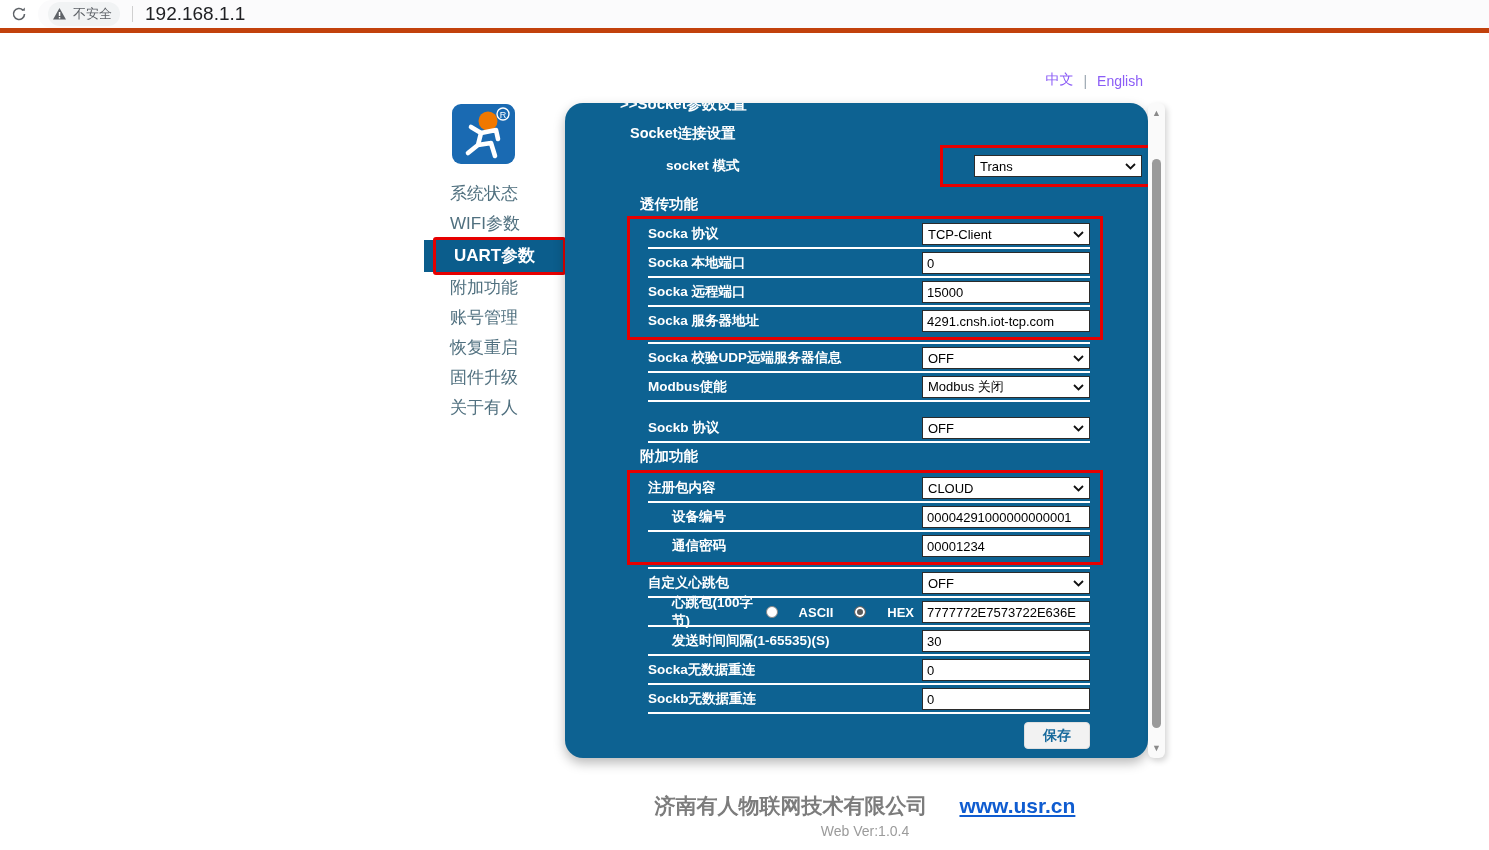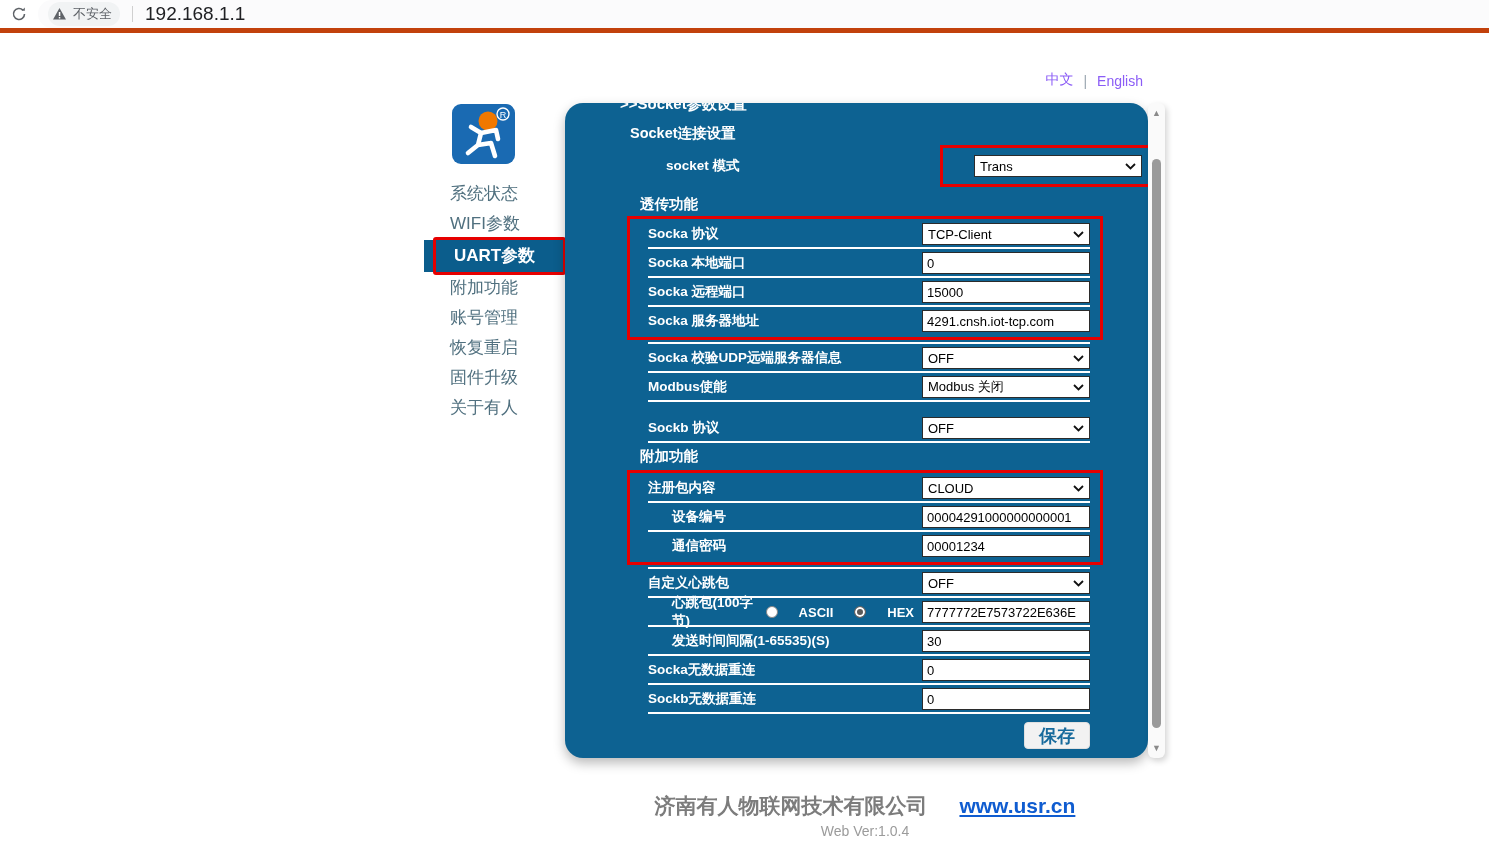--- a/index.html
+++ b/index.html
@@ -68,21 +68,21 @@
     color:#000; font-size:13px; padding:0 4px; font-family:"Liberation Sans",sans-serif; }
 
   .radios{ display:flex; align-items:center; gap:21px; margin-right:8px; }
   .radio{ width:12px; height:12px; border-radius:50%; background:#fff;
     border:1px solid #888; display:inline-block; cursor:pointer; }
   .radio.sel{ background:#5a5a5a; box-shadow:inset 0 0 0 2px #fff; border-color:#666; }
   .rlabel{ font-size:13px; font-weight:bold; }
 
   .save-row{ display:flex; justify-content:flex-end; margin-top:8px; }
   .save-btn{ min-width:66px; height:27px; background:#f2f2f2; border:1px solid #e0e0e0;
-    border-radius:4px; color:#176a9c; font-size:18px; font-weight:bold; cursor:pointer;
+    border-radius:4px; color:#176a9c; font-size:14px; font-weight:bold; cursor:pointer;
     font-family:"Liberation Sans",sans-serif; }
 
   
   .scrollbar{ position:absolute; right:0; top:0; width:17px; height:655px;
     background:#fafafa; border-radius:6px 6px 6px 6px;
     box-shadow:2px 3px 6px rgba(0,0,0,.18); }
   .sb-arrow{ position:absolute; left:0; width:17px; height:16px; display:flex;
     align-items:center; justify-content:center; color:#8a8a8a; font-size:9px; cursor:pointer; }
   .sb-up{ top:2px; } .sb-down{ bottom:2px; }
   .sb-thumb{ position:absolute; left:4px; width:9px; top:56px; bottom:30px;

